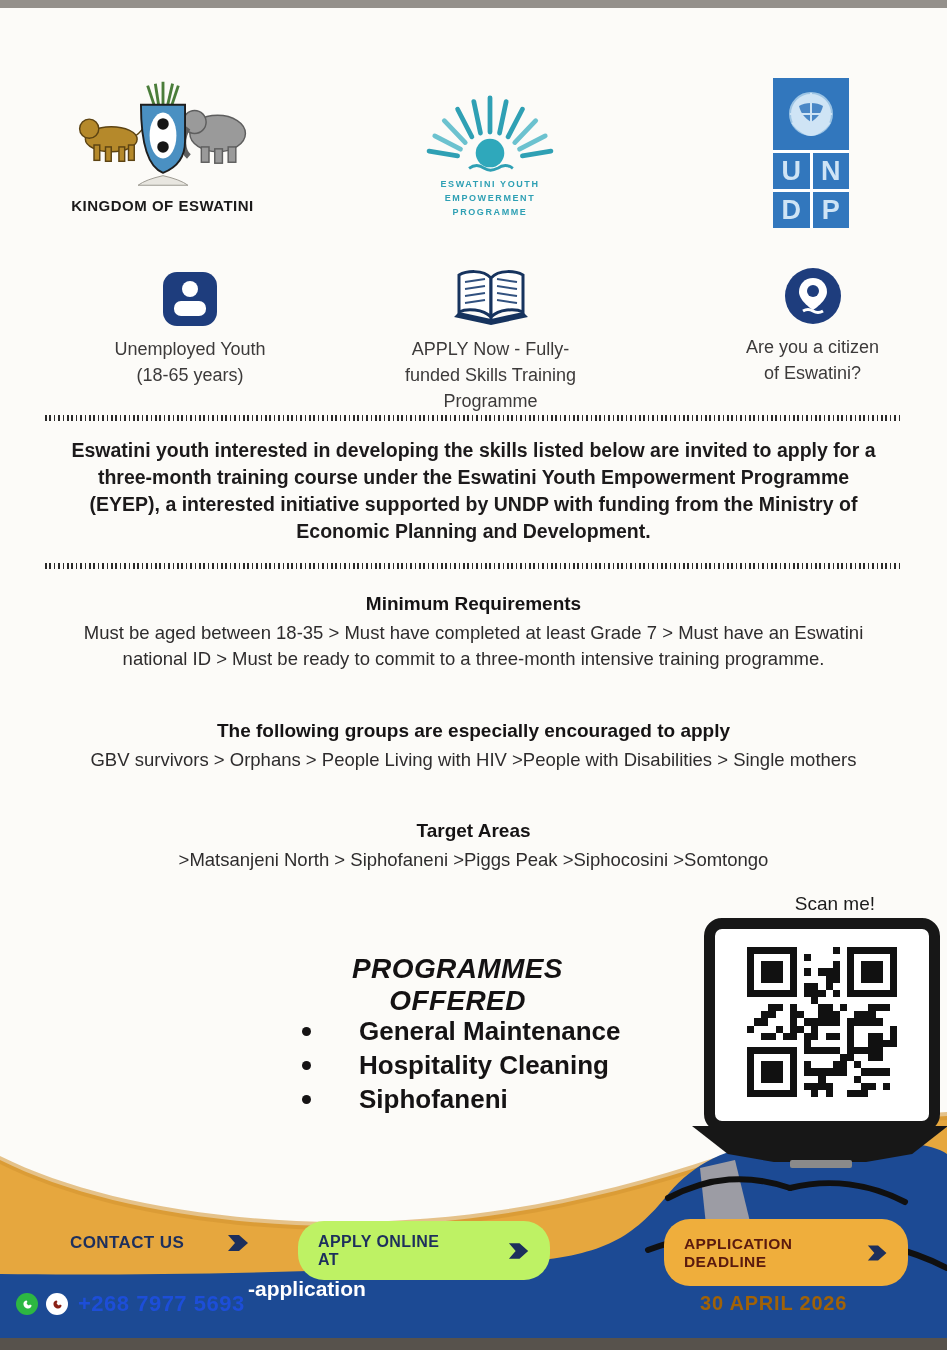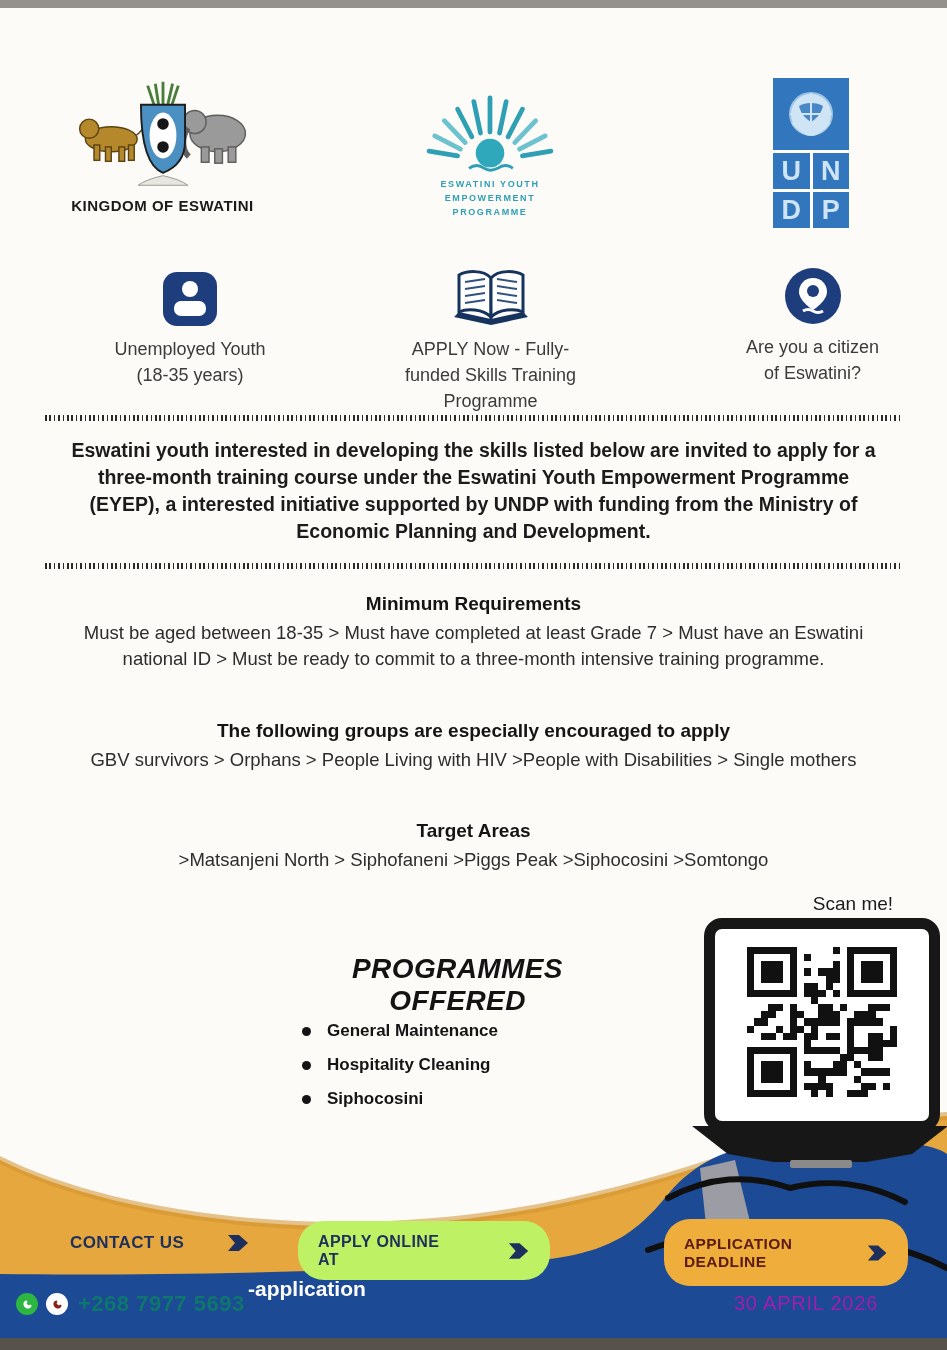--- a/index.html
+++ b/index.html
@@ -34,21 +34,21 @@
               display:flex;align-items:center;justify-content:center;}
 
   .dotted-div{height:6px;background:repeating-linear-gradient(90deg,#2b2a2a 0 1.6px,transparent 1.6px 4.4px);}
 
   .intro{font-weight:bold;font-size:19.5px;line-height:1.38;text-align:center;color:#1c1a1b;}
   .sec-title{font-weight:bold;font-size:19px;text-align:center;color:#151314;}
   .sec-body{font-size:18.5px;line-height:1.42;text-align:center;color:#2e2c2d;}
 
   .prog-title{font-weight:bold;font-size:28px;letter-spacing:.4px;text-align:center;color:#141213;}
   .prog-list{list-style:none;margin:0;padding:0;}
-  .prog-list li{font-weight:bold;font-size:17px;color:#151314;line-height:34px;display:flex;align-items:center;}
+  .prog-list li{font-weight:bold;font-size:26px;color:#151314;line-height:34px;display:flex;align-items:center;gap:32px;}
   .prog-list .dot{width:9px;height:9px;border-radius:50%;background:#151314;margin-right:16px;flex:0 0 auto;}
 
   .scanme{font-size:19px;color:#1b1b1b;text-align:center;}
   .laptop-screen{left:704px;top:918px;width:236px;height:214px;background:#fff;border:11px solid #171717;
                  border-radius:18px;z-index:2;box-sizing:border-box;text-align:center;}
   .laptop-base{left:692px;top:1126px;width:256px;height:36px;background:#171717;z-index:3;
                clip-path:polygon(0 0,100% 0,86% 78%,68% 100%,32% 100%,14% 78%);}
   .laptop-base-shadow{left:790px;top:1160px;width:62px;height:8px;background:#8a8a8a;z-index:3;border-radius:2px;}
 
   .bottom-art{left:0;top:1090px;width:947px;height:260px;z-index:1;}
@@ -61,25 +61,25 @@
   .apply-pill{left:298px;top:1221px;width:252px;height:59px;background:#bef264;gap:48px;}
   .apply-pill .pill-label{color:#1d2f5c;}
   .deadline-pill{left:664px;top:1219px;width:244px;height:67px;}
   .deadline-pill .pill-label{color:#5a1a0e;font-size:15.5px;}
 
   .phone-row{left:16px;top:1291px;display:flex;align-items:center;z-index:4;}
   .wa-icon{width:22px;height:22px;border-radius:50%;background:#2db742;margin-right:8px;
            display:flex;align-items:center;justify-content:center;}
   .tel-icon{width:22px;height:22px;border-radius:50%;background:#fff;margin-right:10px;
             display:flex;align-items:center;justify-content:center;}
-  .phone-num{font-weight:bold;font-size:22px;color:#0f766e;letter-spacing:.5px;}
+  .phone-num{font-weight:bold;font-size:22px;color:#1d4ed8;letter-spacing:.5px;}
   .url-block{left:248px;top:1276px;width:460px;z-index:4;font-weight:bold;font-size:21px;
              line-height:1.22;color:#fff;}
-  .date-text{left:700px;top:1292px;width:212px;text-align:center;z-index:4;
-             font-weight:normal;font-size:20px;letter-spacing:.8px;color:#a21caf;}
+  .date-text{left:700px;top:1292px;width:212px;z-index:4;
+             font-weight:bold;font-size:20px;letter-spacing:.8px;color:#a16207;}
 </style>
 </head>
 <body>
 
 <div class="poster">
 
   <div class="abs top-strip"></div>
 
   <div class="abs coat-block">
     <svg width="200" height="115" viewBox="0 0 200 120">
@@ -164,21 +164,21 @@
       <div class="undp-cell">P</div>
     </div>
   </div>
 
   <div class="abs feature" style="left:40px;top:272px;width:300px;">
     <div class="person-badge">
       <div class="head"></div>
         <div class="body"></div>
     </div>
     <div class="feature-caption">Unemployed Youth
-(18-35 years)</div>
+(18-65 years)</div>
   </div>
 
   <div class="abs feature" style="left:368px;top:266px;width:245px;">
     <svg width="80" height="60" viewBox="0 0 80 60" style="display:block;margin:0 auto;">
       <path d="M8,46 L3,51 L40,59 L77,51 L72,46 L40,53 Z" fill="#16335e"></path>
       <path d="M40,12 C32,3 15,5 8,9 L8,46 C16,42 32,43 40,51 Z" fill="#fff" stroke="#16335e" stroke-width="3"></path>
       <path d="M40,12 C48,3 65,5 72,9 L72,46 C64,42 48,43 40,51 Z" fill="#fff" stroke="#16335e" stroke-width="3"></path>
       <g stroke="#31517f" stroke-width="2">
         <line x1="14" y1="16" x2="34" y2="13"></line>
           <line x1="14" y1="23" x2="34" y2="20"></line>
@@ -225,25 +225,25 @@
     <li>
         <span class="dot"></span>
         <span>General Maintenance</span>
       </li>
     <li>
         <span class="dot"></span>
         <span>Hospitality Cleaning</span>
       </li>
     <li>
         <span class="dot"></span>
-        <span>Siphocosini</span>
+        <span>Siphofaneni</span>
       </li>
   </ul>
 
-  <div class="abs scanme" style="left:773px;top:893px;width:160px;">Scan me!</div>
+  <div class="abs scanme" style="left:715px;top:893px;width:160px;text-align:right;">Scan me!</div>
   <div class="abs laptop-screen">
     <svg width="150" height="150" viewBox="0 0 21 21" style="margin-top:18px;shape-rendering:crispEdges;">
         <rect x="0" y="0" width="7" height="7" fill="#111"></rect>
         <rect x="1" y="1" width="5" height="5" fill="#fff"></rect>
         <rect x="2" y="2" width="3" height="3" fill="#111"></rect>
         <rect x="14" y="0" width="7" height="7" fill="#111"></rect>
         <rect x="15" y="1" width="5" height="5" fill="#fff"></rect>
         <rect x="16" y="2" width="3" height="3" fill="#111"></rect>
         <rect x="0" y="14" width="7" height="7" fill="#111"></rect>
         <rect x="1" y="15" width="5" height="5" fill="#fff"></rect>

